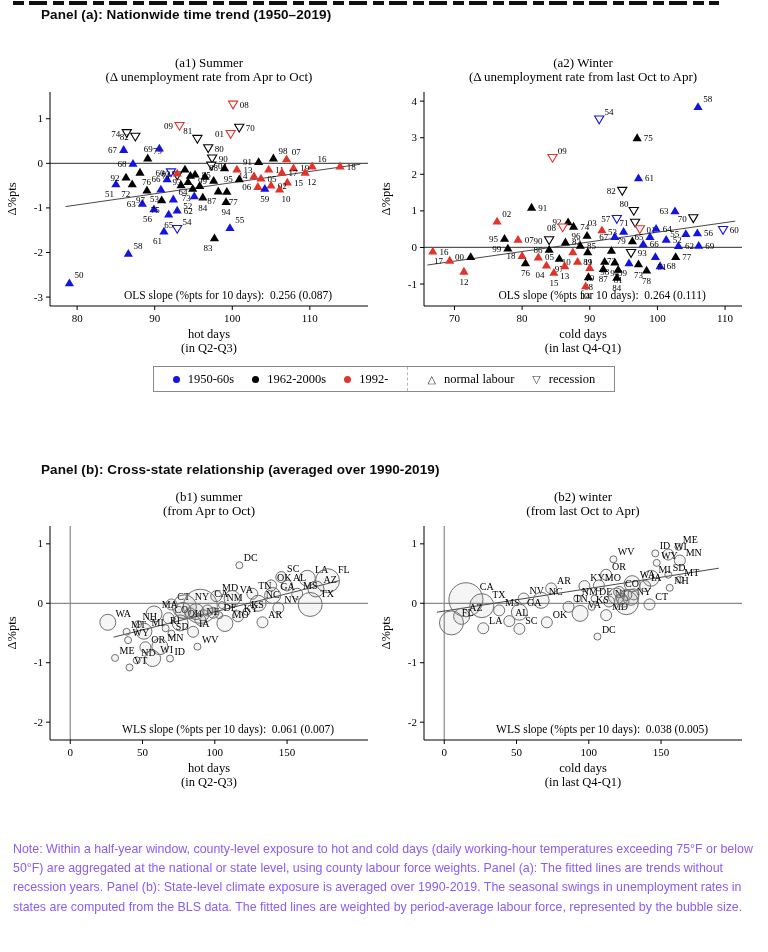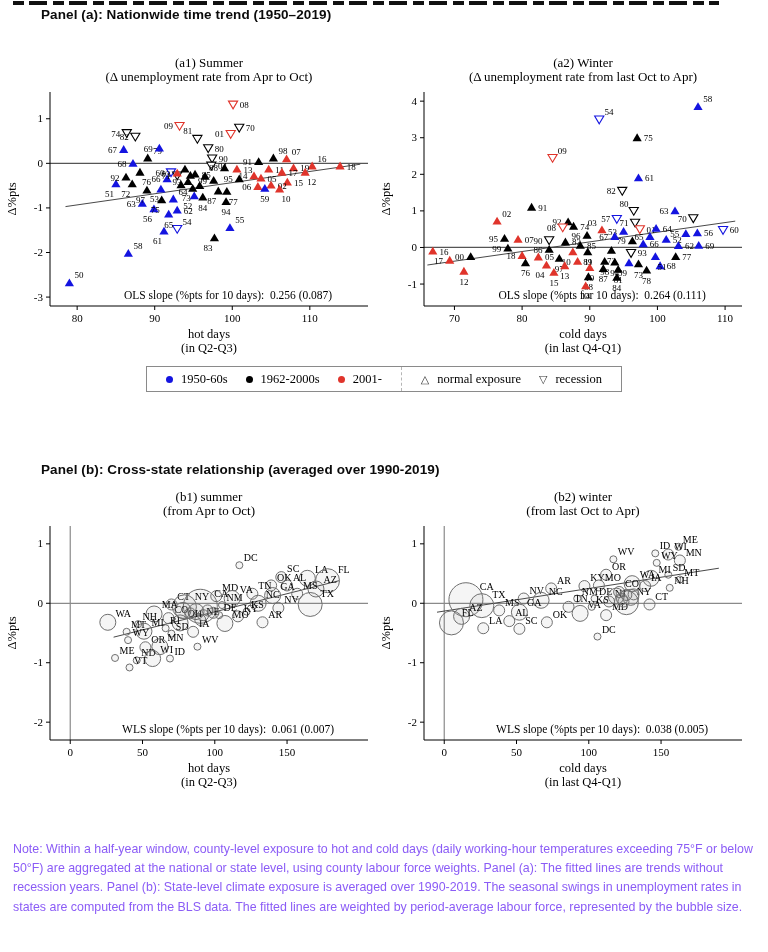--- a/index.html
+++ b/index.html
@@ -386,27 +386,27 @@
         <span class="legend-item">
           <span class="legend-dot" style="background: rgb(20, 20, 224);"></span>
           <span>1950-60s</span>
         </span>
         <span class="legend-item">
           <span class="legend-dot" style="background: rgb(0, 0, 0);"></span>
           <span>1962-2000s</span>
         </span>
         <span class="legend-item">
           <span class="legend-dot" style="background: rgb(224, 52, 43);"></span>
-          <span>2001-</span>
+          <span>1992-</span>
         </span>
       </span>
     <span class="legend-sec shapes" id="legend-shapes">
         <span class="legend-item">
           <span class="legend-tri">△</span>
-          <span>normal exposure</span>
+          <span>normal labour</span>
         </span>
         <span class="legend-item">
           <span class="legend-tri">▽</span>
           <span>recession</span>
         </span>
       </span>
   </div>
 </div>
 
 <div id="header-b" class="panel-header">Panel (b): Cross-state relationship (averaged over 1990-2019)</div>

